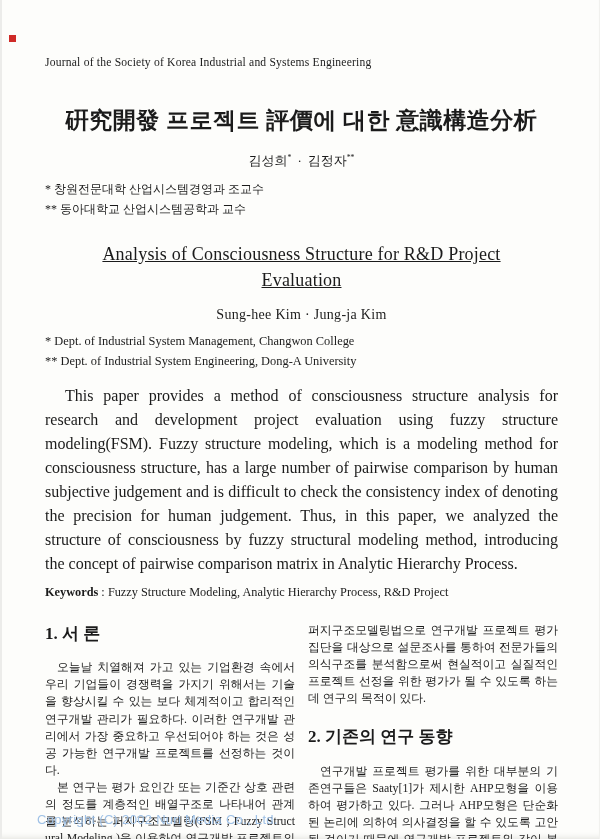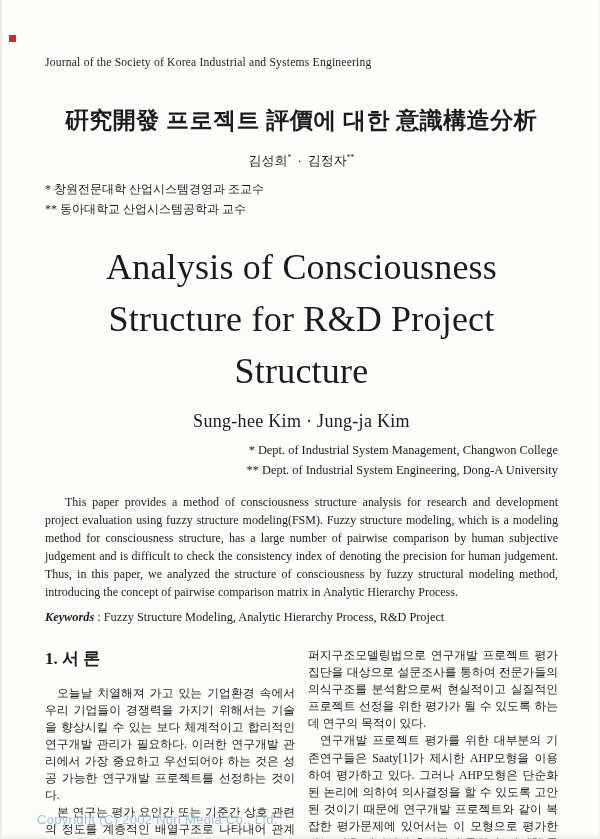--- a/index.html
+++ b/index.html
@@ -27,31 +27,31 @@
   .journal-head{font-size:11.6px;line-height:1.5;letter-spacing:0.2px;}
   .title-ko{
     margin:34px 0 0;font-size:23px;font-weight:bold;letter-spacing:0.5px;
     text-align:center;
   }
   .authors-ko{margin-top:16px;font-size:13px;text-align:center;}
   .authors-ko .dot{margin:0 6px;}
   .authors-ko sup{font-size:60%;vertical-align:super;}
   .affils-ko{margin-top:10px;font-size:12px;line-height:1.6;}
   .title-en{
-    margin:22px 0 8px;font-size:36px;font-weight:normal;line-height:1.45;
-    text-align:center;letter-spacing:0.2px;
+    margin:22px 0 8px;font-size:18px;font-weight:normal;line-height:1.45;
+    text-align:center;letter-spacing:0.2px;text-decoration:underline;
   }
-  .authors-en{margin-top:14px;font-size:18px;text-align:center;letter-spacing:0.3px;}
-  .affils-en{margin-top:9px;font-size:12.4px;line-height:1.6;text-align:right;}
+  .authors-en{margin-top:14px;font-size:14px;text-align:center;letter-spacing:0.3px;}
+  .affils-en{margin-top:9px;font-size:12.4px;line-height:1.6;text-align:left;}
   .abstract{
-    margin:12px 0 0;font-size:12px;line-height:1.5;
+    margin:12px 0 0;font-size:16px;line-height:1.5;
     text-align:justify;text-indent:20px;
   }
   .keywords{margin:9px 0 0;font-size:12.3px;}
-  .kw-label{font-weight:bold;font-style:italic;}
+  .kw-label{font-weight:bold;}
   .columns{
     display:flex;gap:13px;margin-top:22px;
     font-size:11.8px;line-height:1.45;
   }
   .col{flex:1;text-align:justify;word-break:break-all;}
   .col h3{
     margin:0 0 13px;font-size:17px;font-weight:600;word-break:keep-all;
     text-align:left;
   }
   .col h3.h-gap{margin-top:18px;}
@@ -76,40 +76,41 @@
 
   <h1 class="title-ko">硏究開發 프로젝트 評價에 대한 意識構造分析</h1>
 
   <div class="authors-ko"><span>김성희</span><sup>*</sup><span class="dot">·</span><span>김정자</span><sup>**</sup></div>
 
   <div class="affils-ko">
     <div>* 창원전문대학 산업시스템경영과 조교수</div>
     <div>** 동아대학교 산업시스템공학과 교수</div>
   </div>
 
-  <h2 class="title-en"><span>Analysis of Consciousness Structure for R&amp;D Project</span><br><span>Structure</span></h2>
+  <h2 class="title-en"><span>Analysis of Consciousness Structure for R&amp;D Project</span><br><span>Evaluation</span></h2>
 
   <div class="authors-en">Sung-hee Kim · Jung-ja Kim</div>
 
   <div class="affils-en">
     <div>* Dept. of Industrial System Management, Changwon College</div>
     <div>** Dept. of Industrial System Engineering, Dong-A University</div>
   </div>
 
   <p class="abstract">This paper provides a method of consciousness structure analysis for research and development project evaluation using fuzzy structure modeling(FSM). Fuzzy structure modeling, which is a modeling method for consciousness structure, has a large number of pairwise comparison by human subjective judgement and is difficult to check the consistency index of denoting the precision for human judgement. Thus, in this paper, we analyzed the structure of consciousness by fuzzy structural modeling method, introducing the concept of pairwise comparison matrix in Analytic Hierarchy Process.</p>
 
   <p class="keywords"><span class="kw-label">Keywords</span><span> : </span><span>Fuzzy Structure Modeling, Analytic Hierarchy Process, R&amp;D Project</span></p>
 
   <div class="columns">
     <div class="col">
       <h3>1. 서 론</h3>
       <p class="indent">오늘날 치열해져 가고 있는 기업환경 속에서 우리 기업들이 경쟁력을 가지기 위해서는 기술을 향상시킬 수 있는 보다 체계적이고 합리적인 연구개발 관리가 필요하다. 이러한 연구개발 관리에서 가장 중요하고 우선되어야 하는 것은 성공 가능한 연구개발 프로젝트를 선정하는 것이다.</p>
       <p class="indent">본 연구는 평가 요인간 또는 기준간 상호 관련의 정도를 계층적인 배열구조로 나타내어 관계를 분석하는 퍼지구조모델링(FSM ; Fuzzy Structural Modeling )을 이용하여 연구개발 프로젝트의 평가시 전문가들로 하여금 평가항목(기준과 요인)에 대한 의식구조분석을 하는 방법을 제시한다. 기존의 계층화분석기법(AHP; Analytic Hierarchy Process)에서 쌍비교행렬의 개념을 도입하여</p>
     </div>
     <div class="col">
       <p>퍼지구조모델링법으로 연구개발 프로젝트 평가 집단을 대상으로 설문조사를 통하여 전문가들의 의식구조를 분석함으로써 현실적이고 실질적인 프로젝트 선정을 위한 평가가 될 수 있도록 하는데 연구의 목적이 있다.</p>
+      <h3 class="h-gap">2. 기존의 연구 동향</h3>
       <p class="indent">연구개발 프로젝트 평가를 위한 대부분의 기존연구들은 Saaty[1]가 제시한 AHP모형을 이용하여 평가하고 있다. 그러나 AHP모형은 단순화된 논리에 의하여 의사결정을 할 수 있도록 고안된 것이기 때문에 연구개발 프로젝트와 같이 복잡한 평가문제에 있어서는 이 모형으로 평가한다는 것은 적절성이 충분하지 못하다. 이러한 문제점들에 대하여 개선된 방법으로 Sakawa[2]와,</p>
     </div>
   </div>
 
   <div class="copyright">Copyright (C) 2002 Nuri Media Co., Ltd.</div>
 
 </div>
 
 </body></html>

